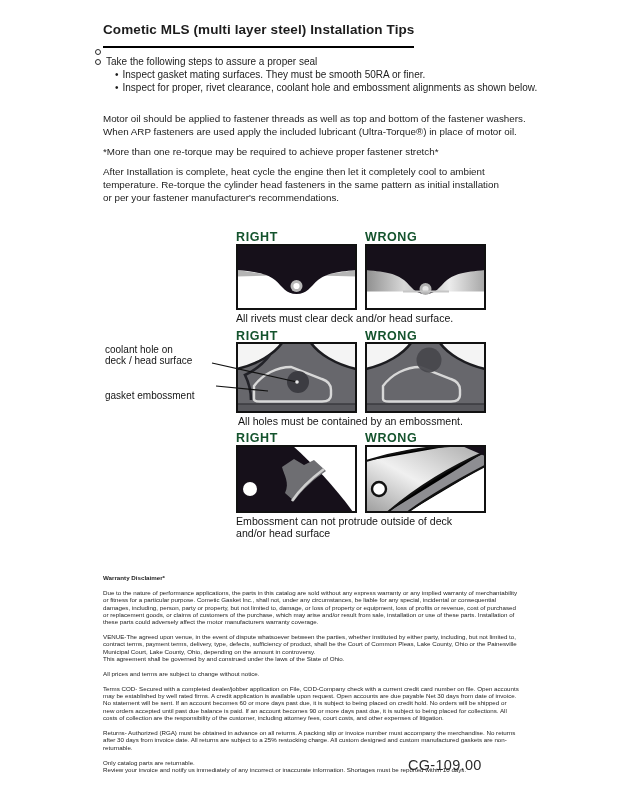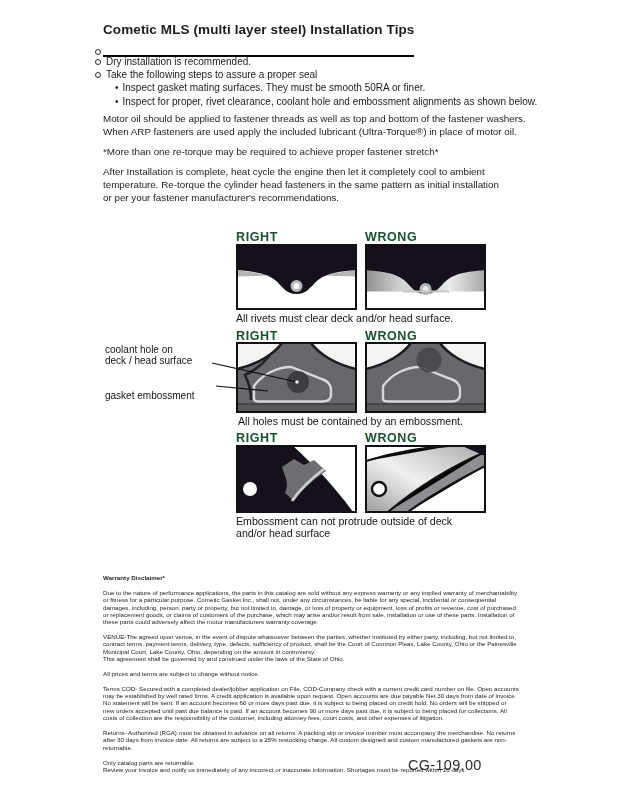--- a/index.html
+++ b/index.html
@@ -2,21 +2,21 @@
 <html><head>
 <meta charset="utf-8">
 <style>
   html,body { margin:0; padding:0; background:#ffffff; }
   .page {
     position:relative; width:618px; height:800px; background:#ffffff;
     font-family:"Liberation Sans", sans-serif; color:#1c1c1c; overflow:hidden;
   }
   .title {
     position:absolute; left:103px; top:22px; font-size:13.5px; font-weight:bold;
-    border-bottom:2px solid #000; padding-bottom:18px; letter-spacing:0.1px;
+    border-bottom:2px solid #000; padding-bottom:9px; letter-spacing:0.1px;
   }
   .bullets { position:absolute; left:95px; top:45px; width:490px; font-size:10px; line-height:13.2px; }
   .b-row { display:flex; align-items:flex-start; white-space:nowrap; }
   .ring { flex:none; width:4px; height:4px; border:1px solid #2a2a2a; border-radius:50%; margin:4px 5px 0 0; }
   .sub-row { margin-left:20px; }
   .dot { flex:none; margin-right:4px; font-size:10px; }
   .diesel { position:absolute; left:103px; top:112px; width:485px; font-size:9.8px; line-height:13px; }
   .diesel-h { font-size:11.8px; font-weight:bold; margin:0 0 10px 0; }
   .pre { white-space:pre-line; margin:0 0 7px 0; }
   .note { margin-top:7px; }
@@ -38,24 +38,20 @@
 <div class="page">
 
   <div class="title">Cometic MLS (multi layer steel) Installation Tips</div>
 
   <div class="bullets">
     <div class="b-row">
       <span class="ring"></span>
     </div>
     <div class="b-row">
       <span class="ring"></span>
-      <span>Dry installation is recommended.</span>
-    </div>
-    <div class="b-row">
-      <span class="ring"></span>
       <span>Take the following steps to assure a proper seal</span>
     </div>
     <div class="b-row sub-row">
       <span class="dot">•</span>
       <span>Inspect gasket mating surfaces.  They must be smooth 50RA or finer.</span>
     </div>
     <div class="b-row sub-row">
       <span class="dot">•</span>
       <span>Inspect for proper, rivet clearance, coolant hole and embossment alignments as shown below.</span>
     </div>

